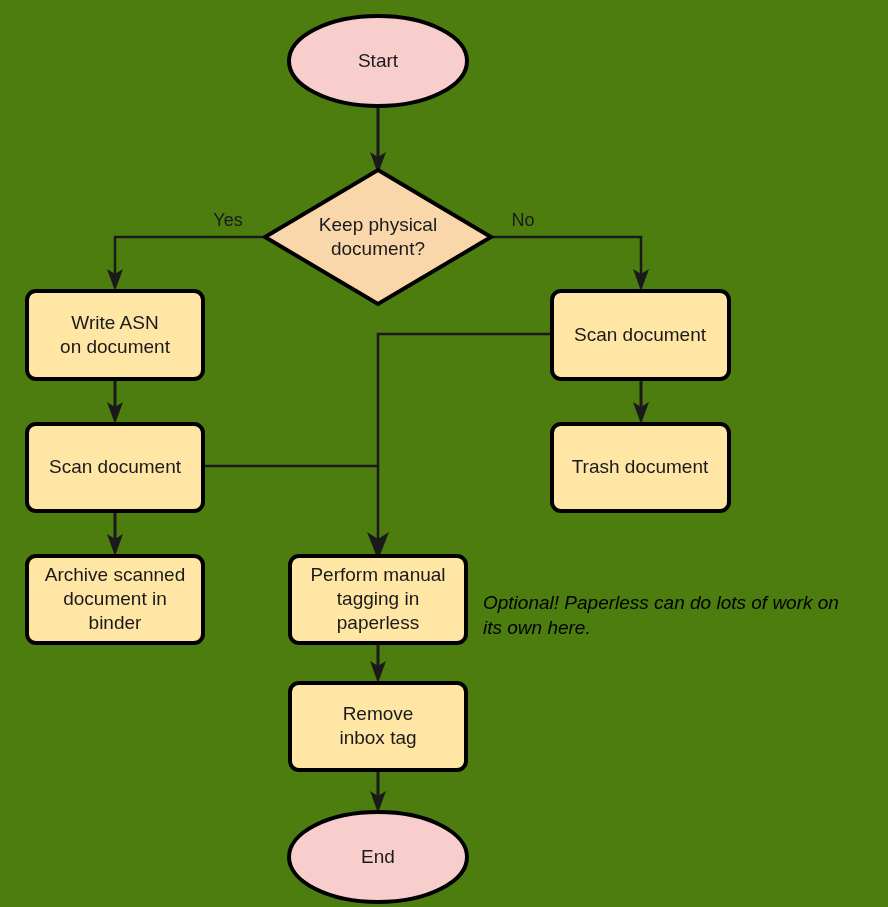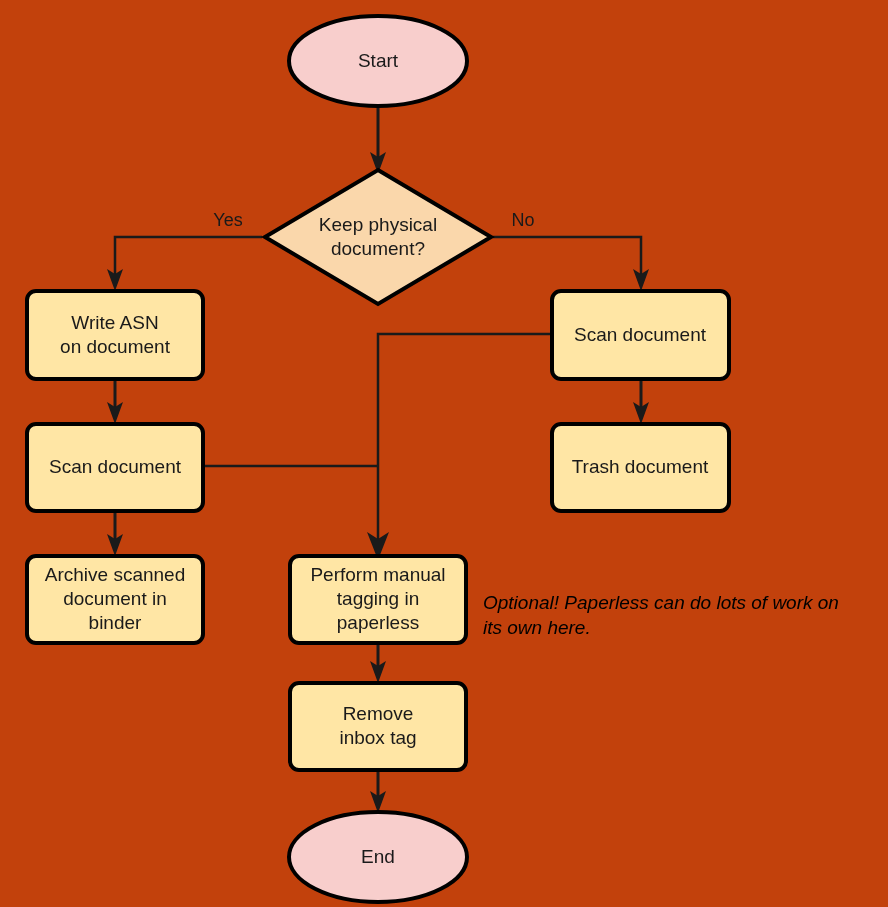--- a/index.html
+++ b/index.html
@@ -10,21 +10,21 @@
   body {
     font-family: "Liberation Sans", sans-serif;
     width: 888px;
     height: 907px;
     overflow: hidden;
   }
   #flow-root {
     position: relative;
     width: 888px;
     height: 907px;
-    background: #c2410c;
+    background: #4d7c0f;
   }
   svg.flow-canvas {
     position: absolute;
     left: 0;
     top: 0;
     width: 888px;
     height: 907px;
   }
   .node-label {
     font-family: "Liberation Sans", sans-serif;

